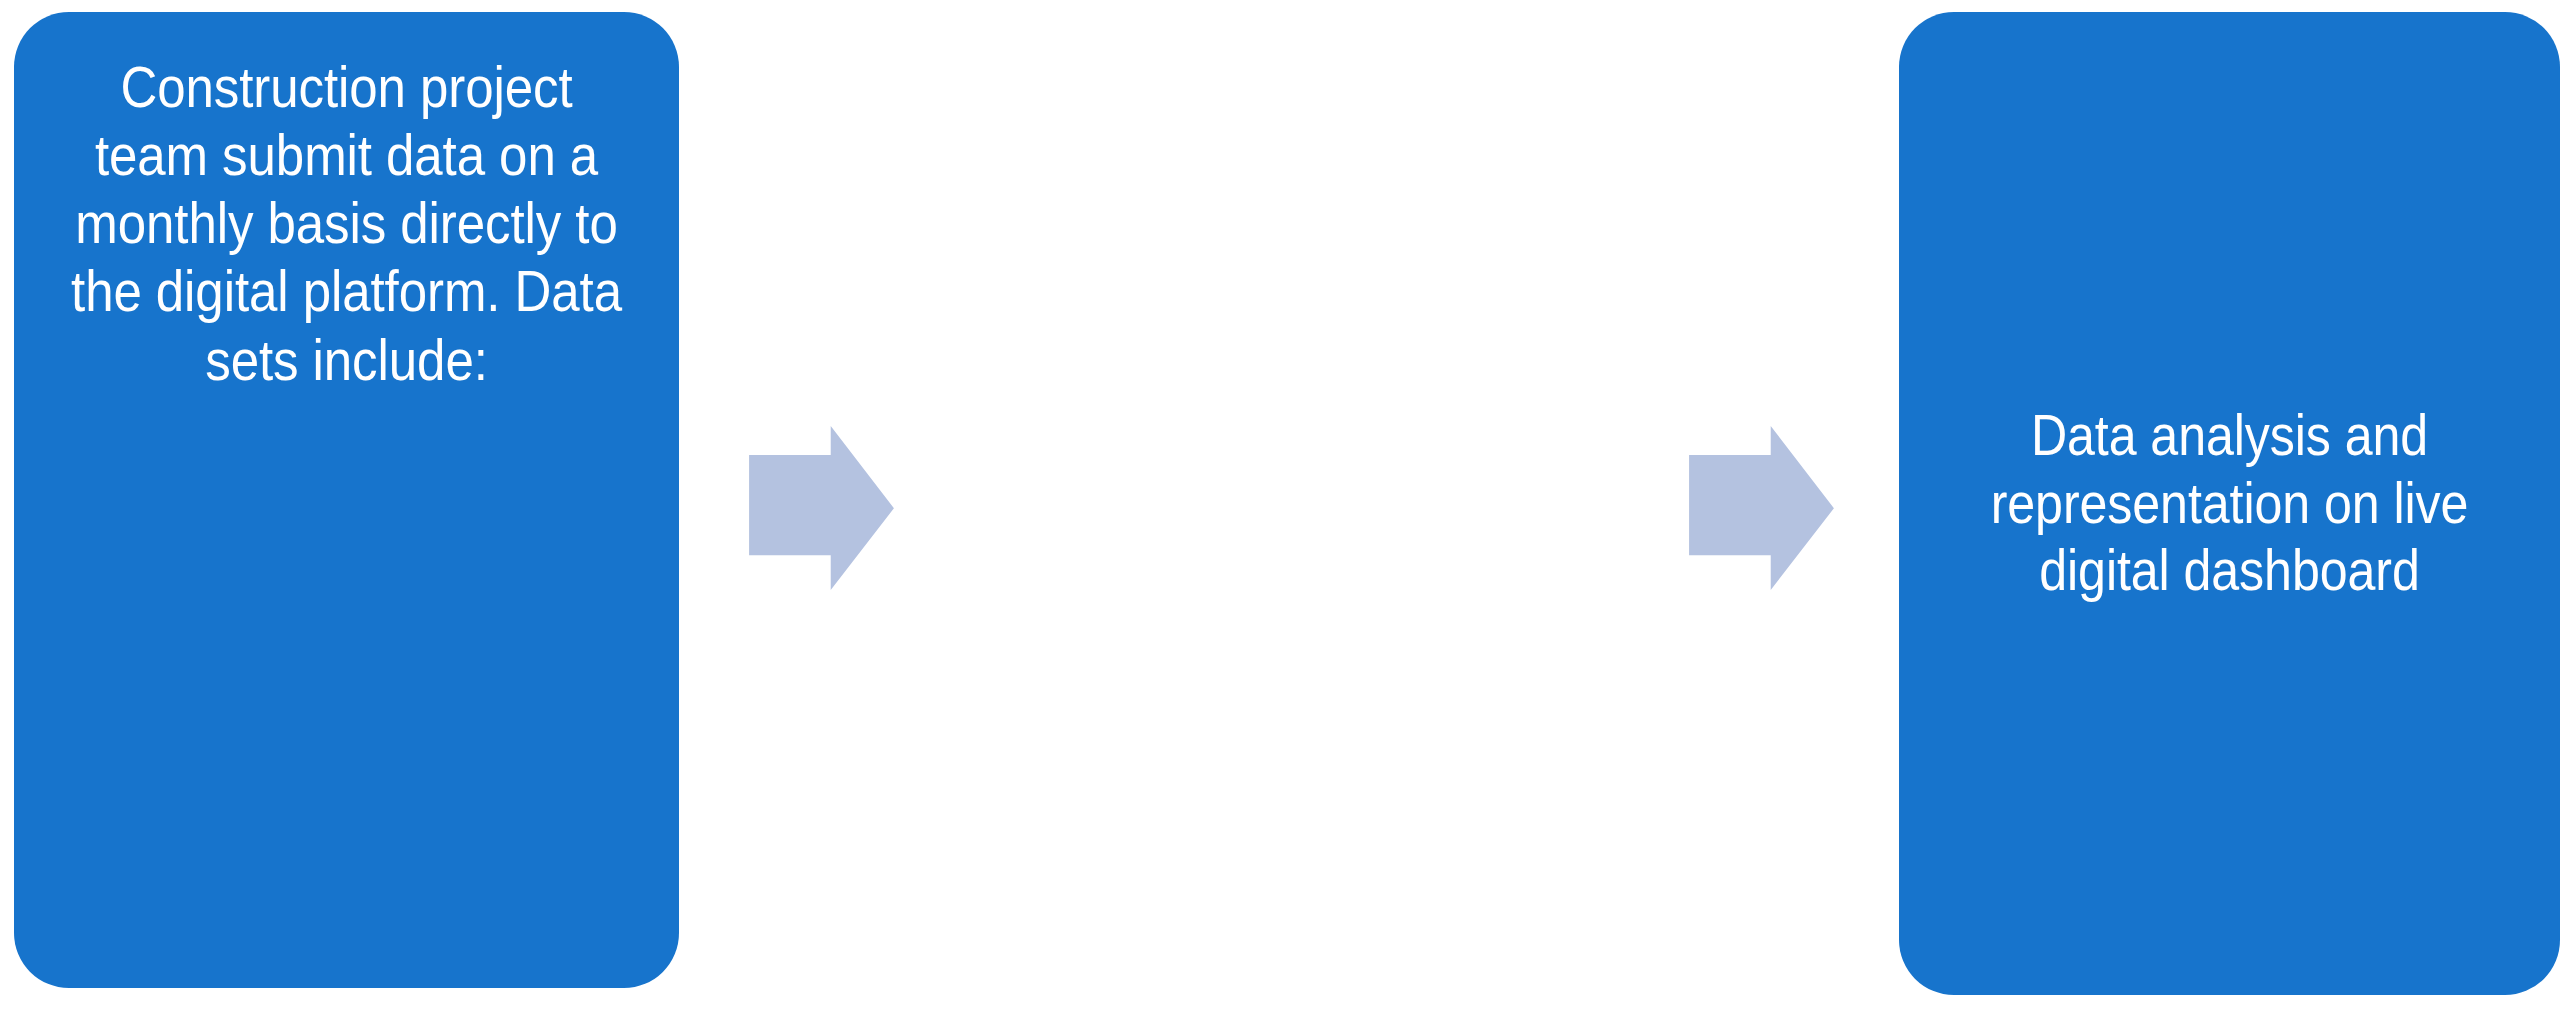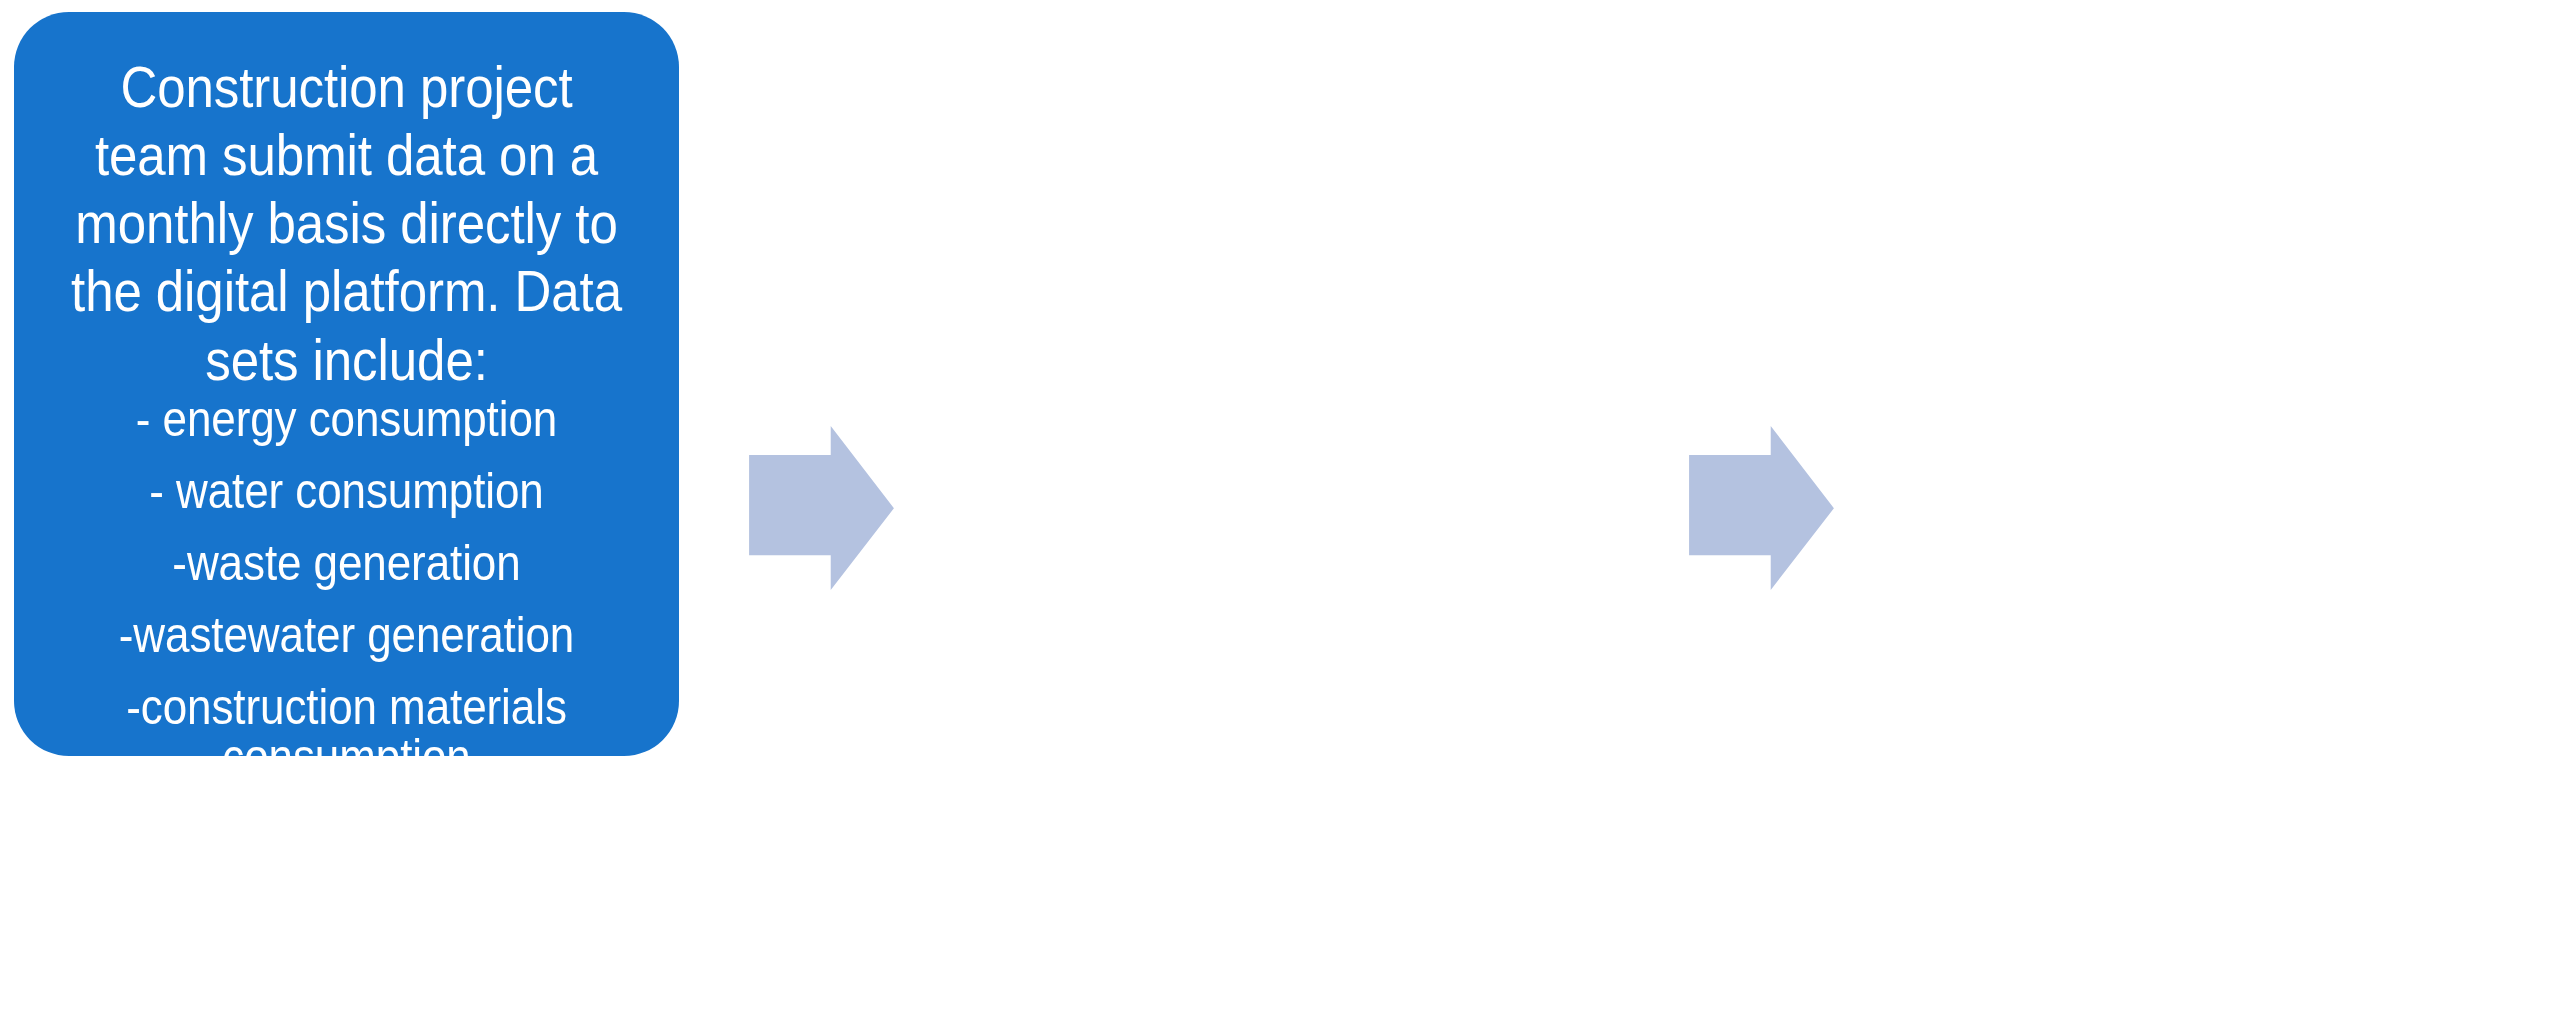--- a/index.html
+++ b/index.html
@@ -33,21 +33,21 @@
     display: flex;
     flex-direction: column;
     align-items: center;
     text-align: center;
   }
 
   .box-1 {
     left: 14px;
     top: 12px;
     width: 665px;
-    height: 744px;
+    height: 976px;
     justify-content: flex-start;
     padding: 41px 14px 14px 14px;
   }
 
   .box-2 {
     left: 954px;
     top: 12px;
     width: 665px;
     height: 983px;
     justify-content: flex-start;
@@ -128,38 +128,33 @@
 </head>
 <body>
 
 <div class="flow-canvas">
 
   <div class="process-box box-1">
     <p class="para">Construction project team submit data on a monthly basis directly to the digital platform. Data sets include:</p>
 
     <div class="bullet-spacer"></div>
 
-    <ul class="bullet-list">
-      <li class="bullet-item">- energy consumption</li>
-      <li class="bullet-item">- water consumption</li>
-      <li class="bullet-item">-waste generation</li>
-      <li class="bullet-item">-wastewater generation</li>
-      <li class="bullet-item">-construction materials consumption</li>
-      <li class="bullet-item">-transportation</li>
-    </ul>
   </div>
 
   <div class="arrow arrow-1">
     <svg viewBox="0 0 204 231" width="145" height="164" xmlns="http://www.w3.org/2000/svg">
       <polygon points="0,41 115,41 115,0 204,116 115,231 115,182 0,182" fill="#b4c2e0"></polygon>
     </svg>
   </div>
 
 
   <div class="arrow arrow-2">
     <svg viewBox="0 0 204 231" width="145" height="164" xmlns="http://www.w3.org/2000/svg">
       <polygon points="0,41 115,41 115,0 204,116 115,231 115,182 0,182" fill="#b4c2e0"></polygon>
     </svg>
   </div>
 
+  <div class="process-box box-3">
+    <p class="para para-3">Data analysis and representation on live digital dashboard</p>
+  </div>
 
 </div>
 
 
 </body></html>

